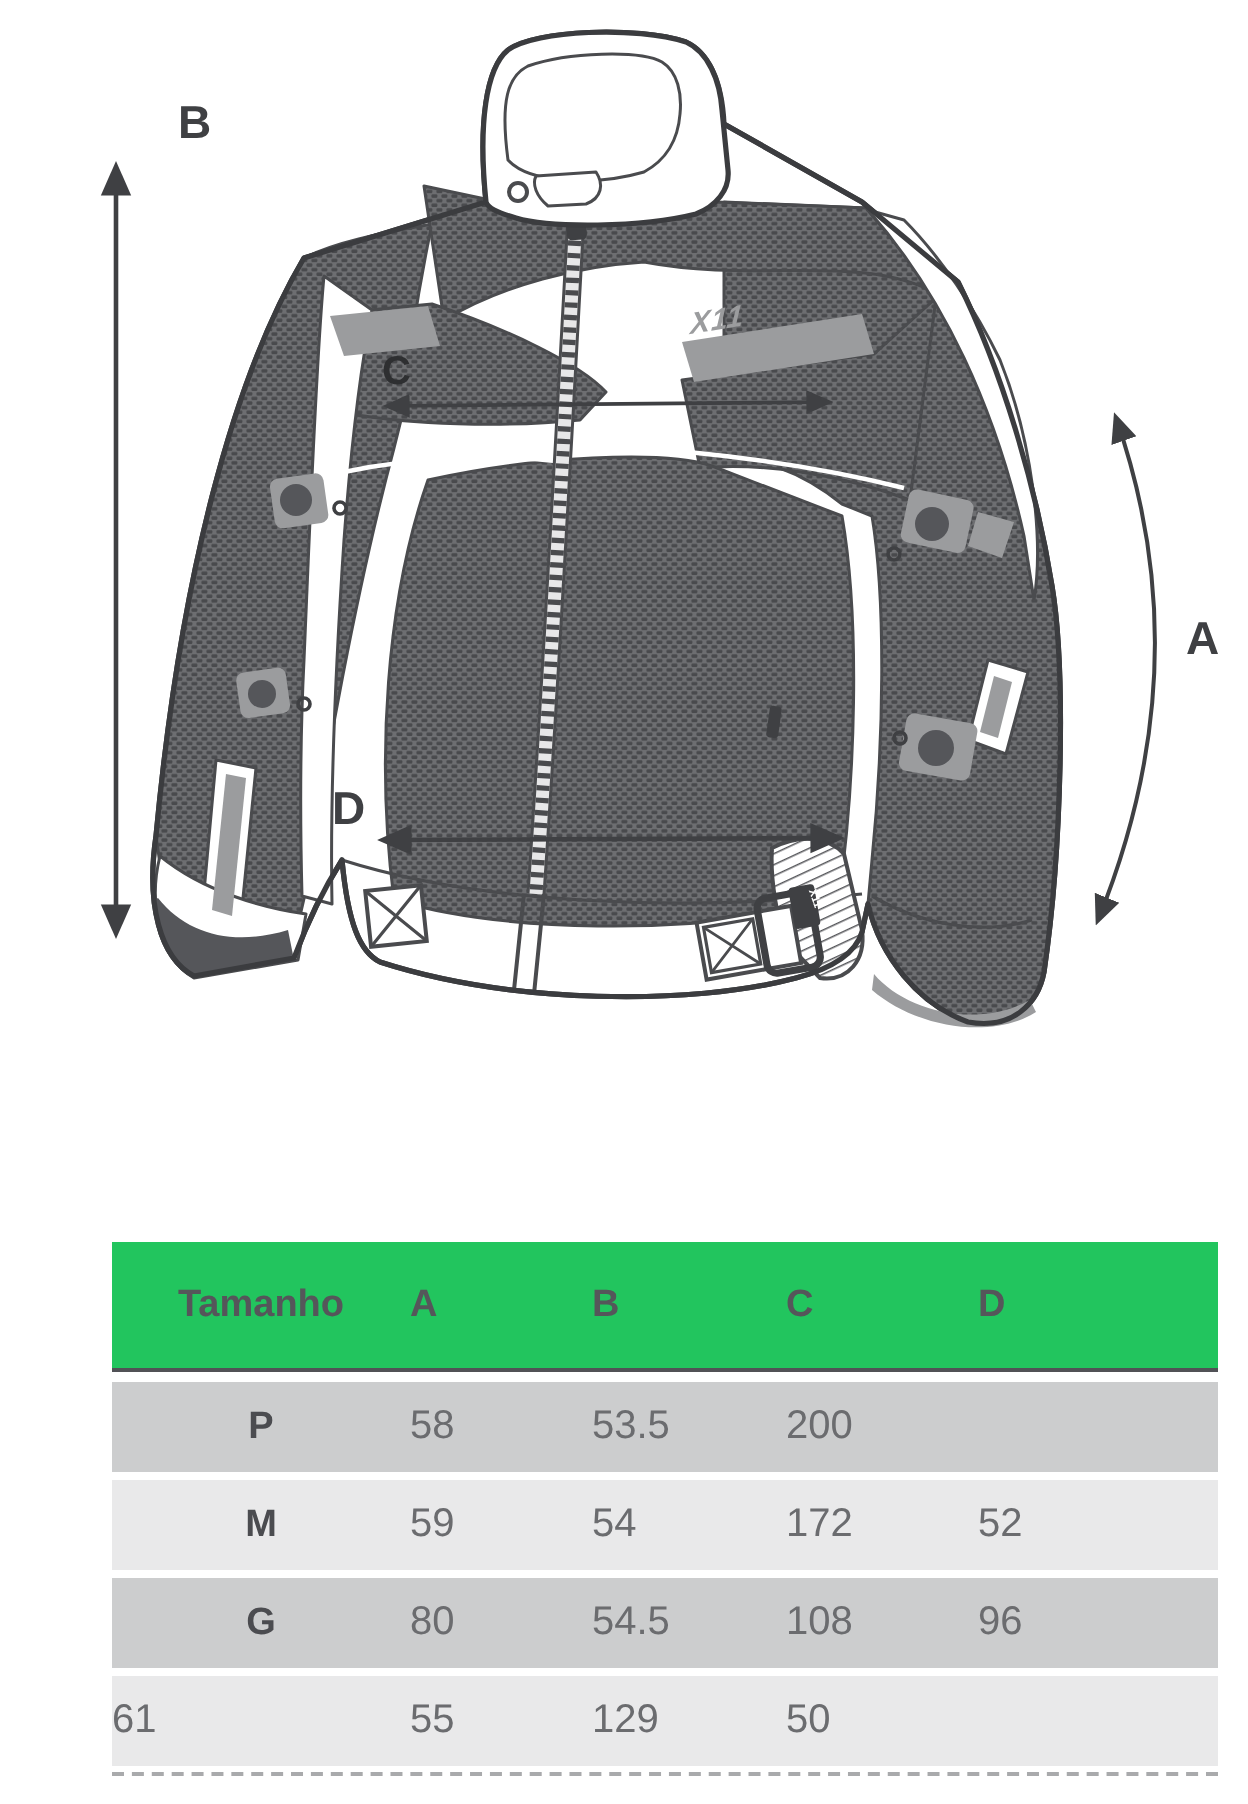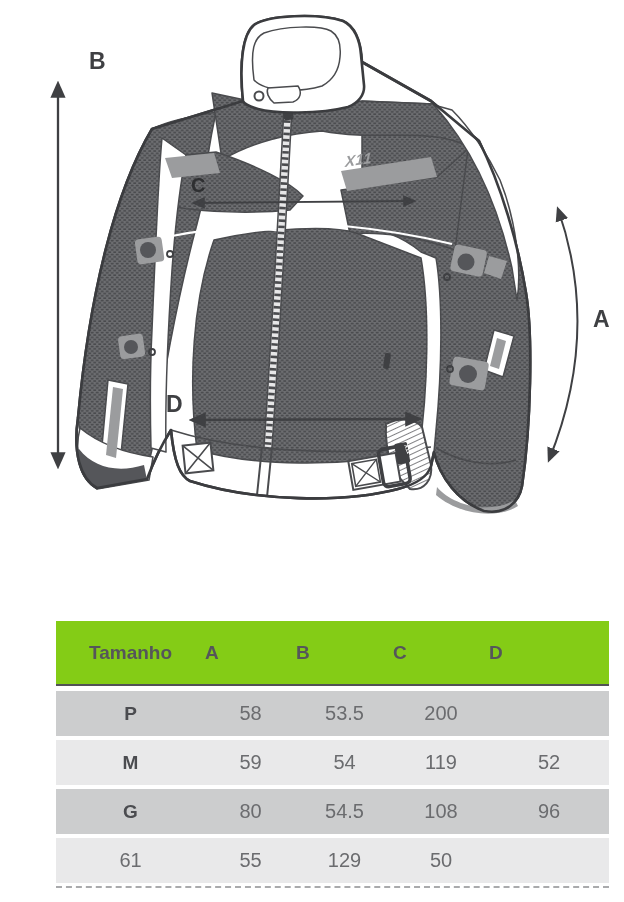--- a/index.html
+++ b/index.html
@@ -17,30 +17,30 @@
   .seam{fill:none;stroke:#4a4b4e;stroke-width:1.6;}
   .wseam{fill:none;stroke:#ffffff;stroke-width:2.2;}
   .acc{stroke:none;}
   .snapc{fill:#55565a;stroke:none;}
   .ring{fill:none;stroke:#3f4043;stroke-width:1.8;}
   .logo-text{font-size:15px;font-weight:bold;font-style:italic;fill:#9b9c9e;letter-spacing:0.5px;}
   .buckle-text{font-size:5.5px;font-weight:bold;fill:#ffffff;}
   
   .size-table{width:553px;margin:11px 0 0 56px;}
   .trow{display:grid;grid-template-columns:149px 91px 97px 96px 120px;align-items:center;}
-  .thead{height:63px;background:#84cc16;border-bottom:2px solid #515256;}
+  .thead{height:63px;background:#22c55e;border-bottom:2px solid #515256;}
   .thead .cell{color:#55565a;font-weight:bold;font-size:19px;}
   .tdata{height:45px;margin-top:4px;}
   .tdata.first{margin-top:5px;}
   .row-dark{background:#cccdce;}
   .row-light{background:#e9e9ea;}
   .cell{text-align:left;}
   .cell.c-size{text-align:center;}
   .tdata .c-size{color:#4b4c50;font-weight:bold;font-size:19px;}
-  .tdata .c-val{color:#6b6c6f;font-size:20px;text-align:center;}
+  .tdata .c-val{color:#6b6c6f;font-size:20px;}
   .table-bottom{margin-top:3px;border-top:2px dashed #a9aaac;height:0;}
 </style>
 </head>
 <body>
 
 <div class="page">
 
   <div class="figure-wrap">
   <svg width="624" height="610" viewBox="0 0 624 610" xmlns="http://www.w3.org/2000/svg">
     <defs>
@@ -211,21 +211,21 @@
       <span class="cell c-size">P</span>
       <span class="cell c-val">58</span>
       <span class="cell c-val">53.5</span>
       <span class="cell c-val">200</span>
     </div>
 
     <div class="trow tdata row-light">
       <span class="cell c-size">M</span>
       <span class="cell c-val">59</span>
       <span class="cell c-val">54</span>
-      <span class="cell c-val">119</span>
+      <span class="cell c-val">172</span>
       <span class="cell c-val">52</span>
     </div>
 
     <div class="trow tdata row-dark">
       <span class="cell c-size">G</span>
       <span class="cell c-val">80</span>
       <span class="cell c-val">54.5</span>
       <span class="cell c-val">108</span>
       <span class="cell c-val">96</span>
     </div>

